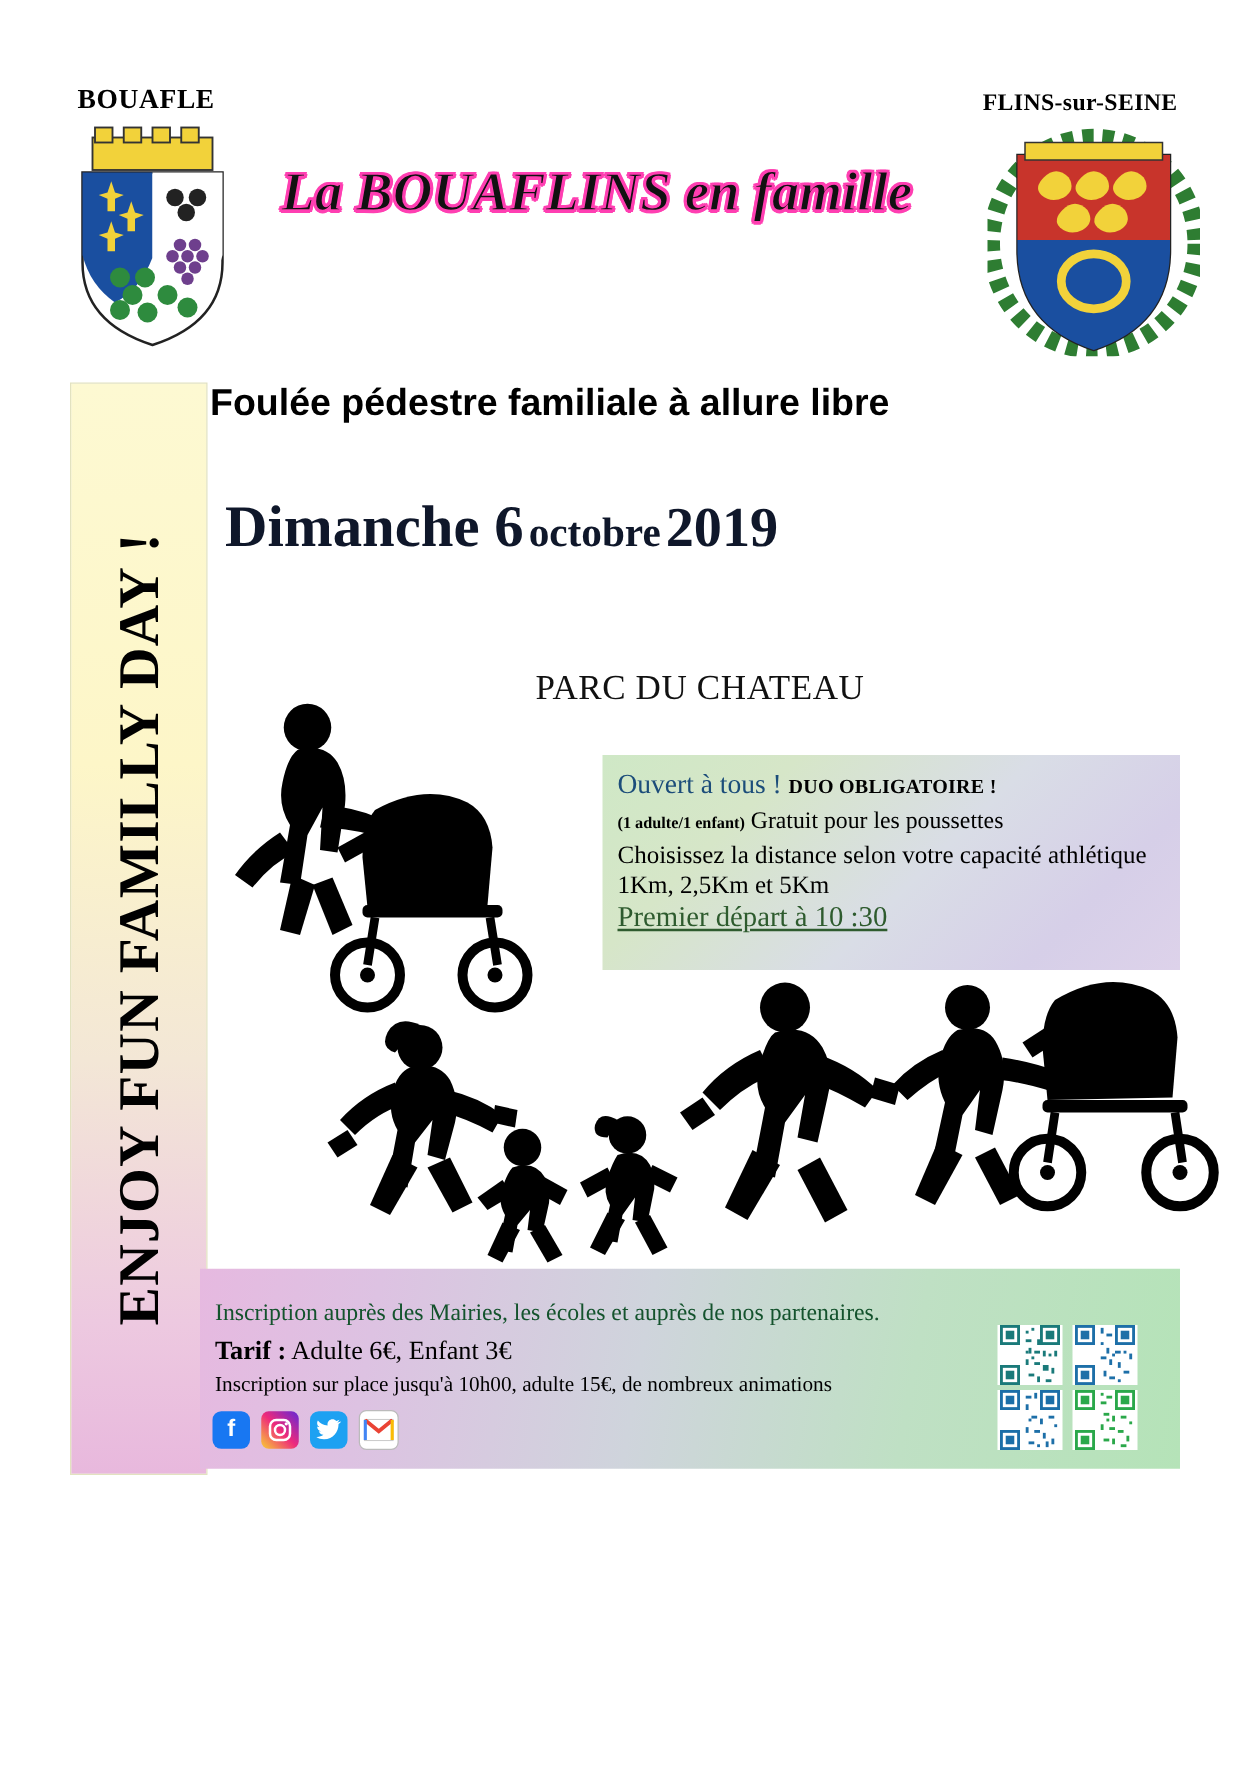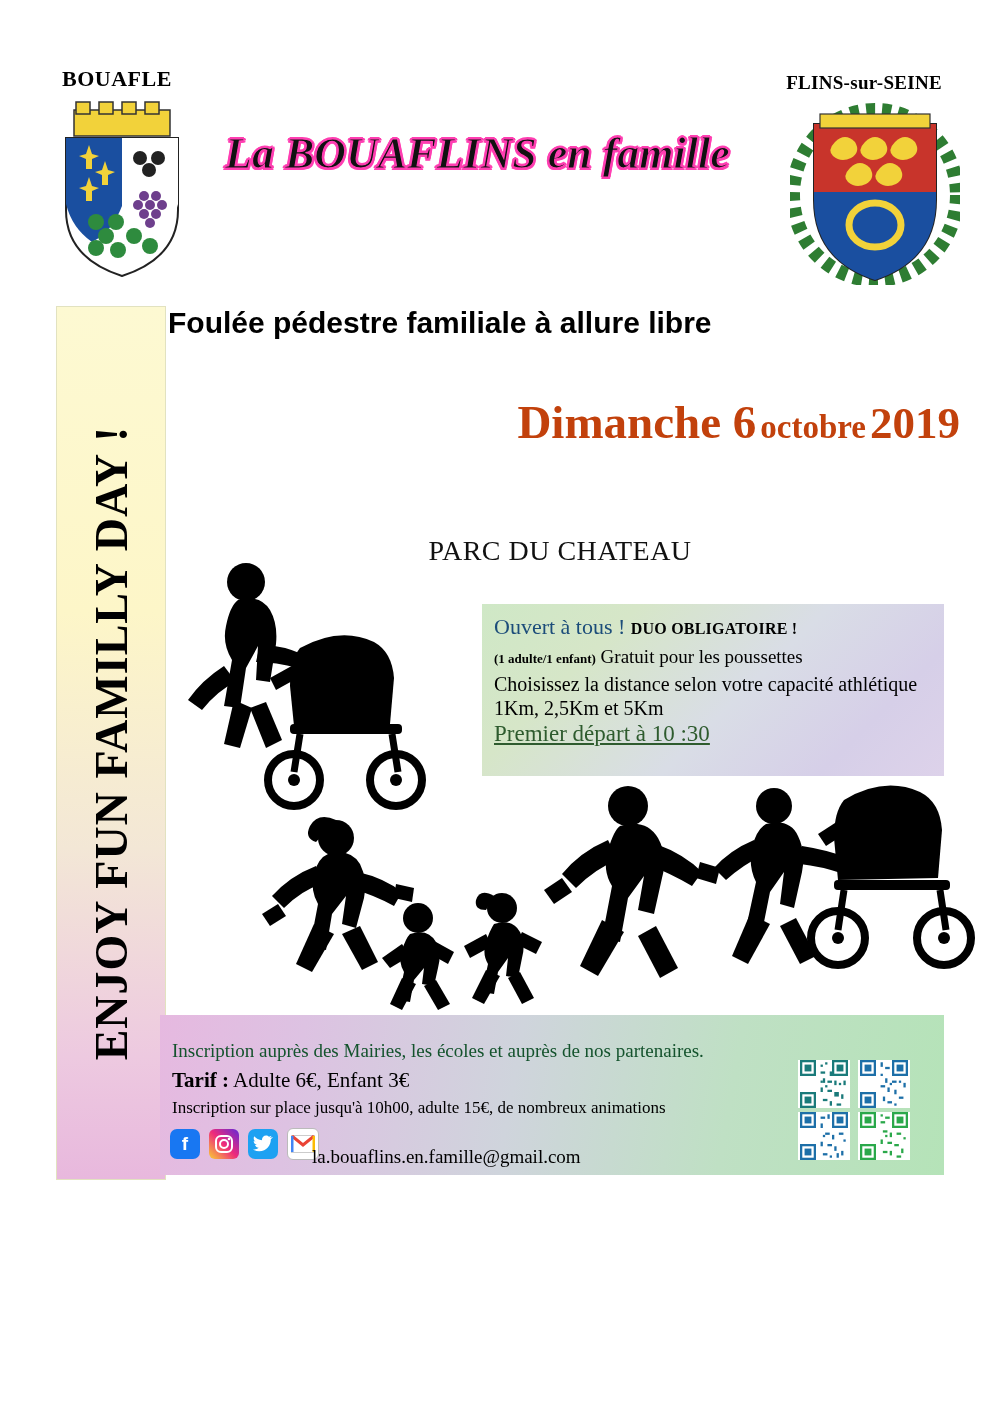--- a/index.html
+++ b/index.html
@@ -93,23 +93,23 @@
     width: 790px;
     font-family: "Liberation Sans", sans-serif;
     font-weight: bold;
     font-size: 30px;
     color: #000;
   }
   .date-line {
     position: absolute;
     left: 180px; top: 395px;
     width: 780px;
-    text-align: right;
-    font-family: "Liberation Serif", serif;
-    color: #c2410c;
+    text-align: left;
+    font-family: "Liberation Serif", serif;
+    color: #0f172a;
     white-space: nowrap;
   }
   .date-line .d1 { font-size: 47px; font-weight: bold; }
   .date-line .d2 { font-size: 33px; font-weight: bold; }
   .date-line .d3 { font-size: 45px; font-weight: bold; }
 
   .edition-line {
     position: absolute;
     left: 180px; top: 483px;
     width: 760px;
@@ -399,21 +399,20 @@
     <div class="soc gm">
       <svg width="24" height="18" viewBox="0 0 24 18">
         <rect x="0.5" y="0.5" width="23" height="17" fill="#fff" stroke="#ccc"></rect>
         <path d="M1 1 L12 10 L23 1" fill="none" stroke="#ea4335" stroke-width="3"></path>
         <path d="M1 1 L1 17" stroke="#4285f4" stroke-width="3"></path>
         <path d="M23 1 L23 17" stroke="#fbbc05" stroke-width="3"></path>
       </svg>
     </div>
   </div>
 
-  <div class="email">la.bouaflins.en.famille@gmail.com</div>
 
   <svg class="qr" style="left:798px; top:1060px; width:52px; height:48px;" viewBox="0 0 21 21">
     <rect width="21" height="21" fill="#fff"></rect>
     <g fill="#1a7a7a">
       <rect x="0" y="0" width="7" height="7"></rect>
         <rect x="1" y="1" width="5" height="5" fill="#fff"></rect>
         <rect x="2" y="2" width="3" height="3"></rect>
       <rect x="14" y="0" width="7" height="7"></rect>
         <rect x="15" y="1" width="5" height="5" fill="#fff"></rect>
         <rect x="16" y="2" width="3" height="3"></rect>

